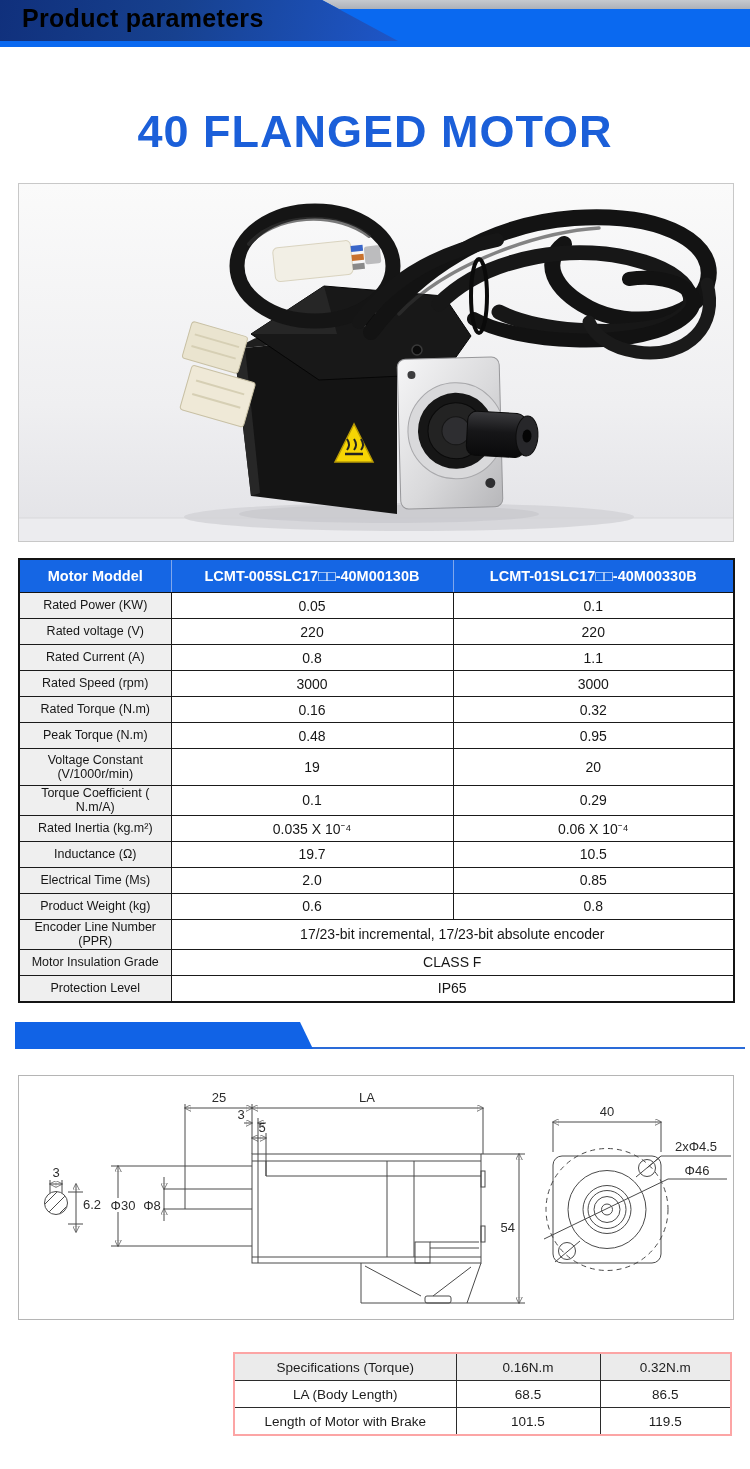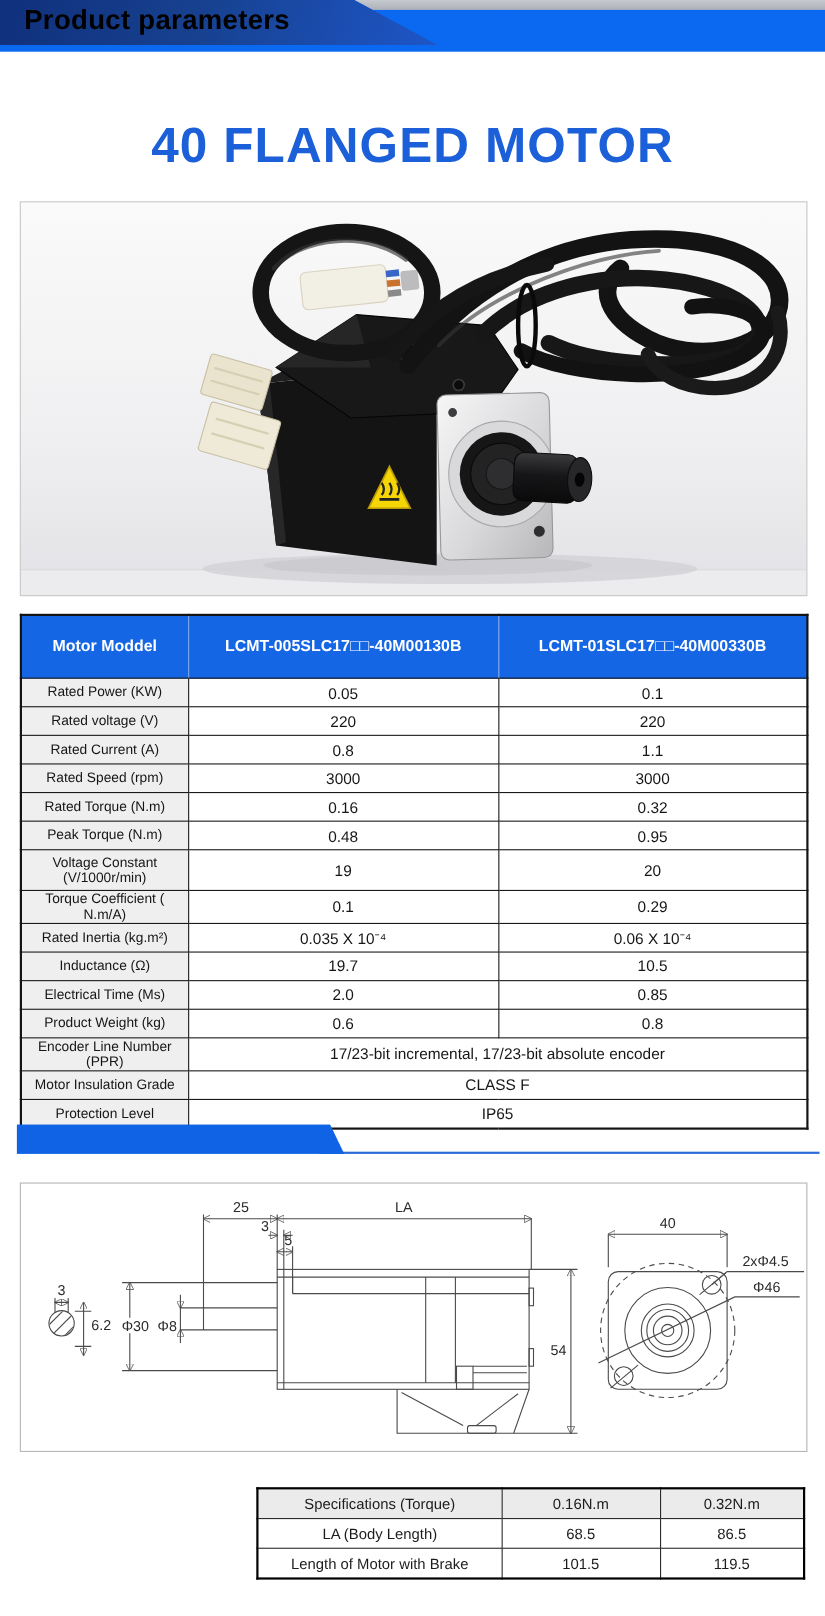--- a/index.html
+++ b/index.html
@@ -23,42 +23,42 @@
 
   
   .photo-frame{position:absolute;left:18px;top:183px;width:714px;height:357px;
        border:1px solid #c8c8c8;background:#f2f2f4;}
   .photo-frame svg{display:block;}
 
   
   table.specs{position:absolute;left:18px;top:558px;width:715px;border-collapse:collapse;
        table-layout:fixed;border:2px solid #141414;}
   table.specs th{background:#1566e4;color:#ffffff;font-size:14.5px;font-weight:bold;
-       height:24px;padding:16px;border:1px solid #7fa7ec;border-bottom:1px solid #141414;}
+       height:24px;padding:4px;border:1px solid #7fa7ec;border-bottom:1px solid #141414;}
   table.specs td{border:1px solid #1a1a1a;height:25px;padding:0;text-align:center;
        font-size:14px;color:#161616;}
   table.specs td.lbl{background:#efefef;font-size:12.5px;white-space:pre-line;line-height:1.15;}
   table.specs tr.tall td{height:36px;}
 
   
   .sec-ribbon{position:absolute;left:15px;top:1022px;width:298px;height:27px;background:#1163e6;
        clip-path:polygon(0 0,calc(100% - 13px) 0,100% 100%,0 100%);z-index:2;}
   .sec-title{position:absolute;left:26px;top:1076px;color:#ffffff;font-size:15.5px;
        font-weight:normal;z-index:3;}
   .sec-line{position:absolute;left:290px;top:1046.5px;width:455px;height:2.5px;background:#2a6bd8;}
 
   
   .drawing-frame{position:absolute;left:18px;top:1075px;width:714px;height:243px;
        border:1px solid #b5b5b5;background:#ffffff;}
   .dwg line,.dwg path,.dwg rect.ln,.dwg circle.ln,.dwg ellipse.ln{stroke:#4a4a4a;stroke-width:1;fill:none;}
   .dwg text{font-family:"Liberation Sans",sans-serif;font-size:13px;fill:#2c2c2c;}
 
   
   table.dimtab{position:absolute;left:233px;top:1352px;width:497px;border-collapse:collapse;
-       table-layout:fixed;border:2px solid #000000;}
+       table-layout:fixed;border:2px solid #fca5a5;}
   table.dimtab td{border:1.5px solid #2b2b2b;height:26px;padding:0;text-align:center;
        font-size:13.5px;color:#1c1c1c;}
   table.dimtab tr.hdr td{background:#ebebeb;}
 </style>
 </head>
 <body>
 
 <div class="page">
 
   <div class="banner">

